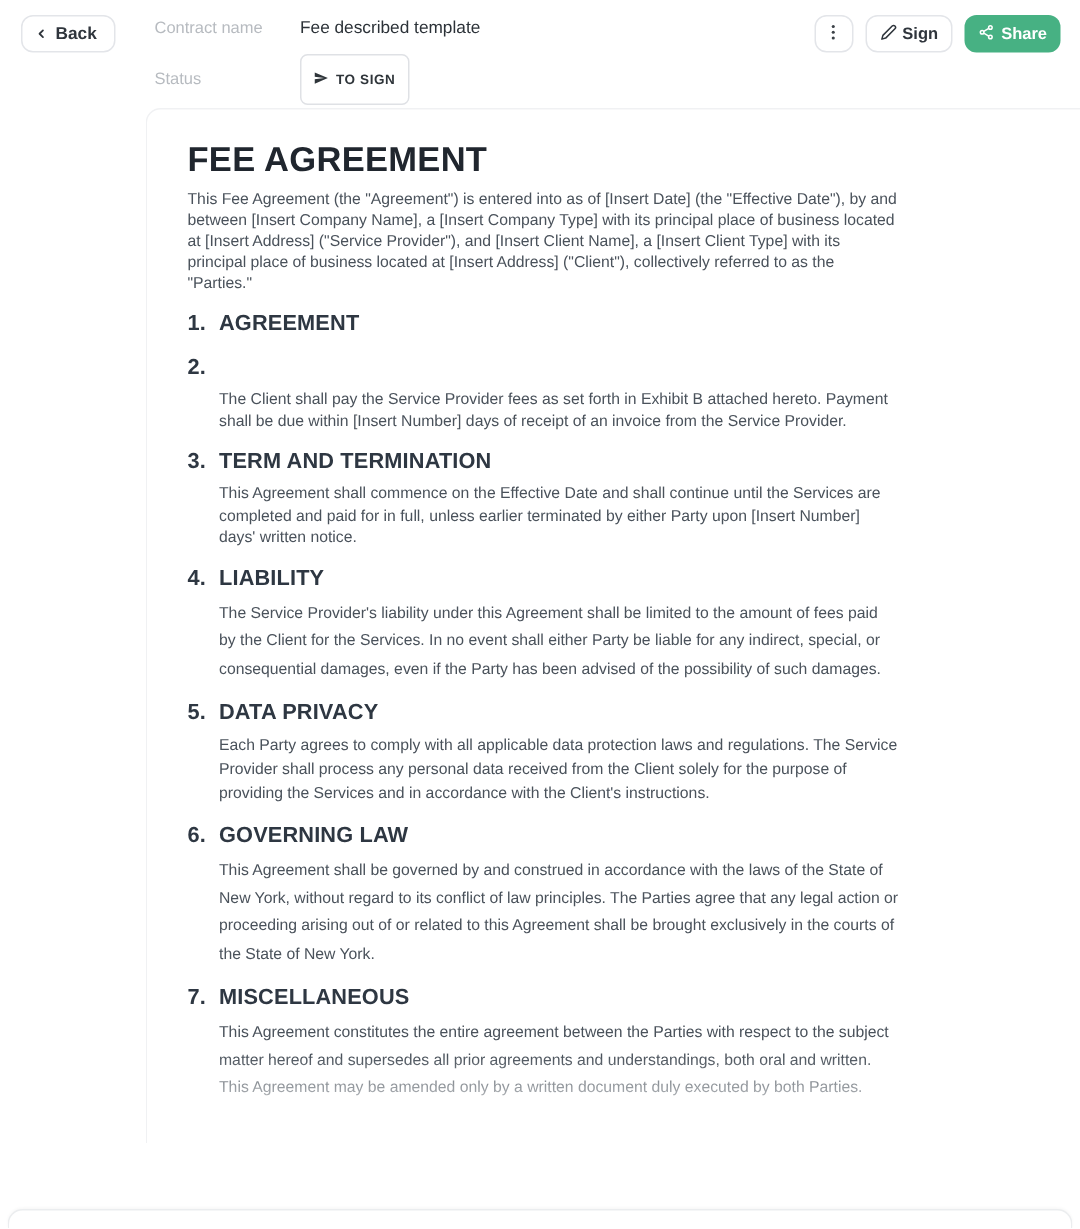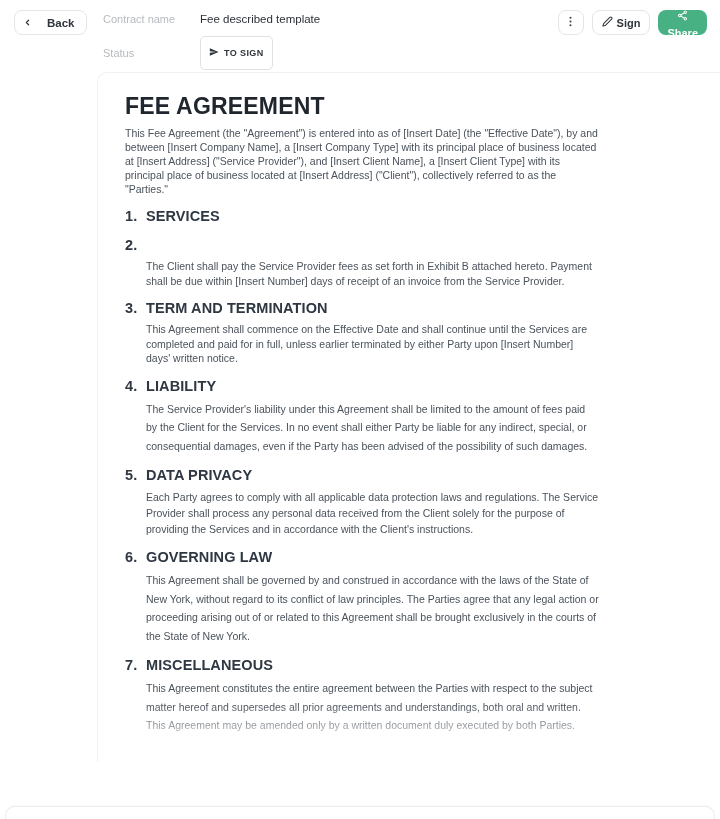--- a/index.html
+++ b/index.html
@@ -4,21 +4,21 @@
 <style>
   * { margin:0; padding:0; box-sizing:border-box; }
   html,body { width:720px; height:819px; background:#ffffff; overflow:hidden;
               font-family:"Liberation Sans", sans-serif; position:relative; }
 
   
   .top-bar { position:absolute; top:0; left:0; right:0; height:66px; background:#fff; }
 
   .back-btn { position:absolute; left:14px; top:10px; height:25px; padding:0 11px 0 8px;
               border:1px solid var(--border,#e3e5e9); border-radius:8px; background:#fff;
-              display:flex; align-items:center; gap:15px; font-size:11.5px; font-weight:700;
+              display:flex; align-items:center; gap:5px; font-size:11.5px; font-weight:700;
               color:#2f353c; cursor:pointer; font-family:inherit; }
   .back-btn svg { display:block; }
 
   .meta { position:absolute; left:103px; top:13px; display:grid;
           grid-template-columns:97px auto; row-gap:11px; align-items:center; }
   .meta-label { font-size:11px; color:var(--label,#b7bbc0); }
   .meta-value { font-size:11.5px; color:#2c3238; font-weight:500; }
 
   .status-badge { display:inline-flex; align-items:center; gap:5px; height:19px;
                   padding:16px 8px; border:1px solid #dfe1e5; border-radius:5px; background:#fff;
@@ -27,21 +27,21 @@
 
   .actions { position:absolute; right:13px; top:10px; display:flex; gap:8px; align-items:center; }
   .icon-btn { width:26px; height:25px; border:1px solid var(--border,#e3e5e9); border-radius:8px;
               background:#fff; display:flex; align-items:center; justify-content:center;
               color:#3c4248; cursor:pointer; }
   .sign-btn { height:25px; padding:0 9px; border:1px solid var(--border,#e3e5e9); border-radius:8px;
               background:#fff; display:flex; align-items:center; gap:4px; font-size:11px;
               font-weight:700; color:#2f353c; cursor:pointer; font-family:inherit; }
   .share-btn { height:25px; padding:0 9px; border:none; border-radius:8px;
                background:var(--accent,#47b183); color:#fff; display:flex; align-items:center;
-               gap:4px; font-size:11px; font-weight:700; cursor:pointer; font-family:inherit;flex-direction:column; }
+               gap:4px; font-size:11px; font-weight:700; cursor:pointer; font-family:inherit; }
 
   
   .doc-card { position:absolute; left:97px; top:72px; width:658px; height:690px;
               background:#fff; border:1px solid #f0f1f3; border-bottom:none;
               border-radius:10px 10px 0 0; padding:20px 0 0 27px; overflow:hidden; }
 
   .doc-title { font-size:23px; line-height:26px; font-weight:700; color:#20262e;
                width:474px; letter-spacing:.2px; }
   .doc-intro { margin-top:7px; width:474px; font-size:10.5px; line-height:14px; color:#4a525b; }
 
@@ -125,21 +125,21 @@
 
 <main class="doc-card">
 
   <h1 class="doc-title">FEE AGREEMENT</h1>
   <p class="doc-intro">This Fee Agreement (the "Agreement") is entered into as of [Insert Date] (the "Effective Date"), by and between [Insert Company Name], a [Insert Company Type] with its principal place of business located at [Insert Address] ("Service Provider"), and [Insert Client Name], a [Insert Client Type] with its principal place of business located at [Insert Address] ("Client"), collectively referred to as the "Parties."</p>
 
   <ol class="sections">
     <li class="section">
       <h2>
           <span class="num">1.</span>
-          <span>SERVICES</span>
+          <span>AGREEMENT</span>
         </h2>
     </li>
     <li class="section">
       <h2>
           <span class="num">2.</span>
         </h2>
       <p>The Client shall pay the Service Provider fees as set forth in Exhibit B attached hereto. Payment shall be due within [Insert Number] days of receipt of an invoice from the Service Provider.</p>
     </li>
     <li class="section">
       <h2>

